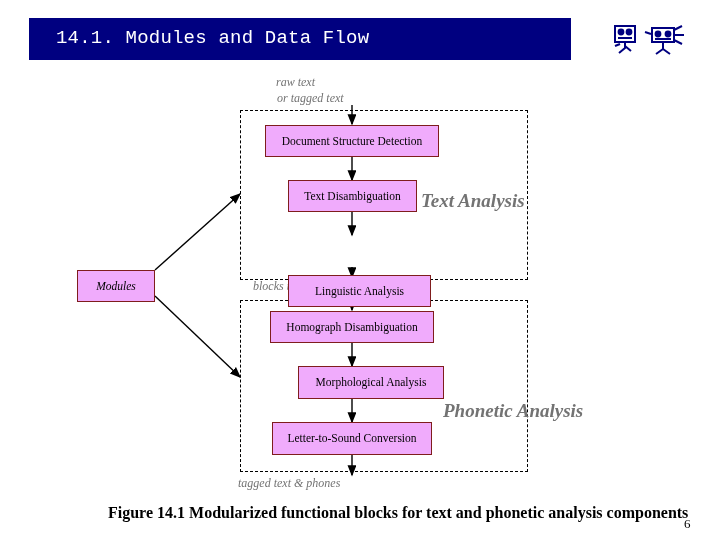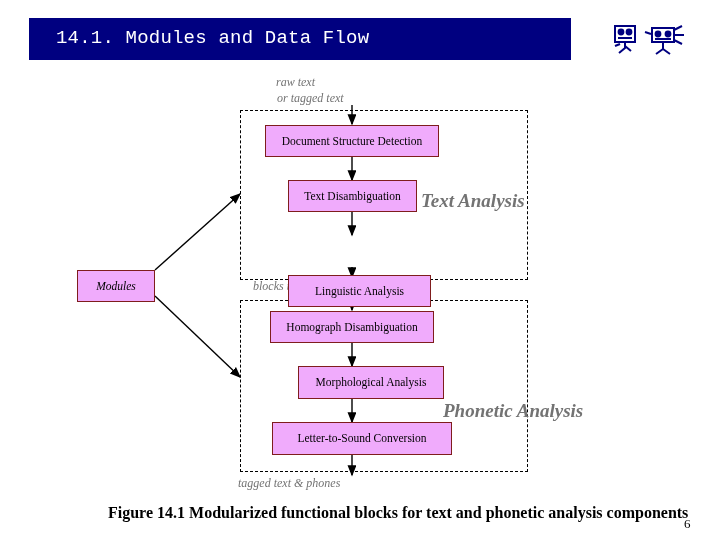--- a/index.html
+++ b/index.html
@@ -201,18 +201,18 @@
   <div class="box" style="left:288px; top:108px; width:129px; height:32px;">Text Disambiguation</div>
 
   <div class="box" style="left:288px; top:163px; width:143px; height:32px;margin-top:40px;">Linguistic Analysis</div>
 
   <div class="box" style="left:77px; top:198px; width:78px; height:32px; font-style:italic;">Modules</div>
 
   <div class="box" style="left:270px; top:239px; width:164px; height:32px;">Homograph Disambiguation</div>
 
   <div class="box" style="left:279px; top:294px; width:146px; height:33px;margin-left:19px;">Morphological Analysis</div>
 
-  <div class="box" style="left:272px; top:350px; width:180px; height:33px;">Letter-to-Sound Conversion</div>
+  <div class="box" style="left:272px; top:350px; width:160px; height:33px;">Letter-to-Sound Conversion</div>
 
   <div class="caption" style="left:108px; top:432px;">Figure 14.1 Modularized functional blocks for text and phonetic analysis components</div>
 </div>
 
 <div id="page-number">6</div>
 
 </body></html>

